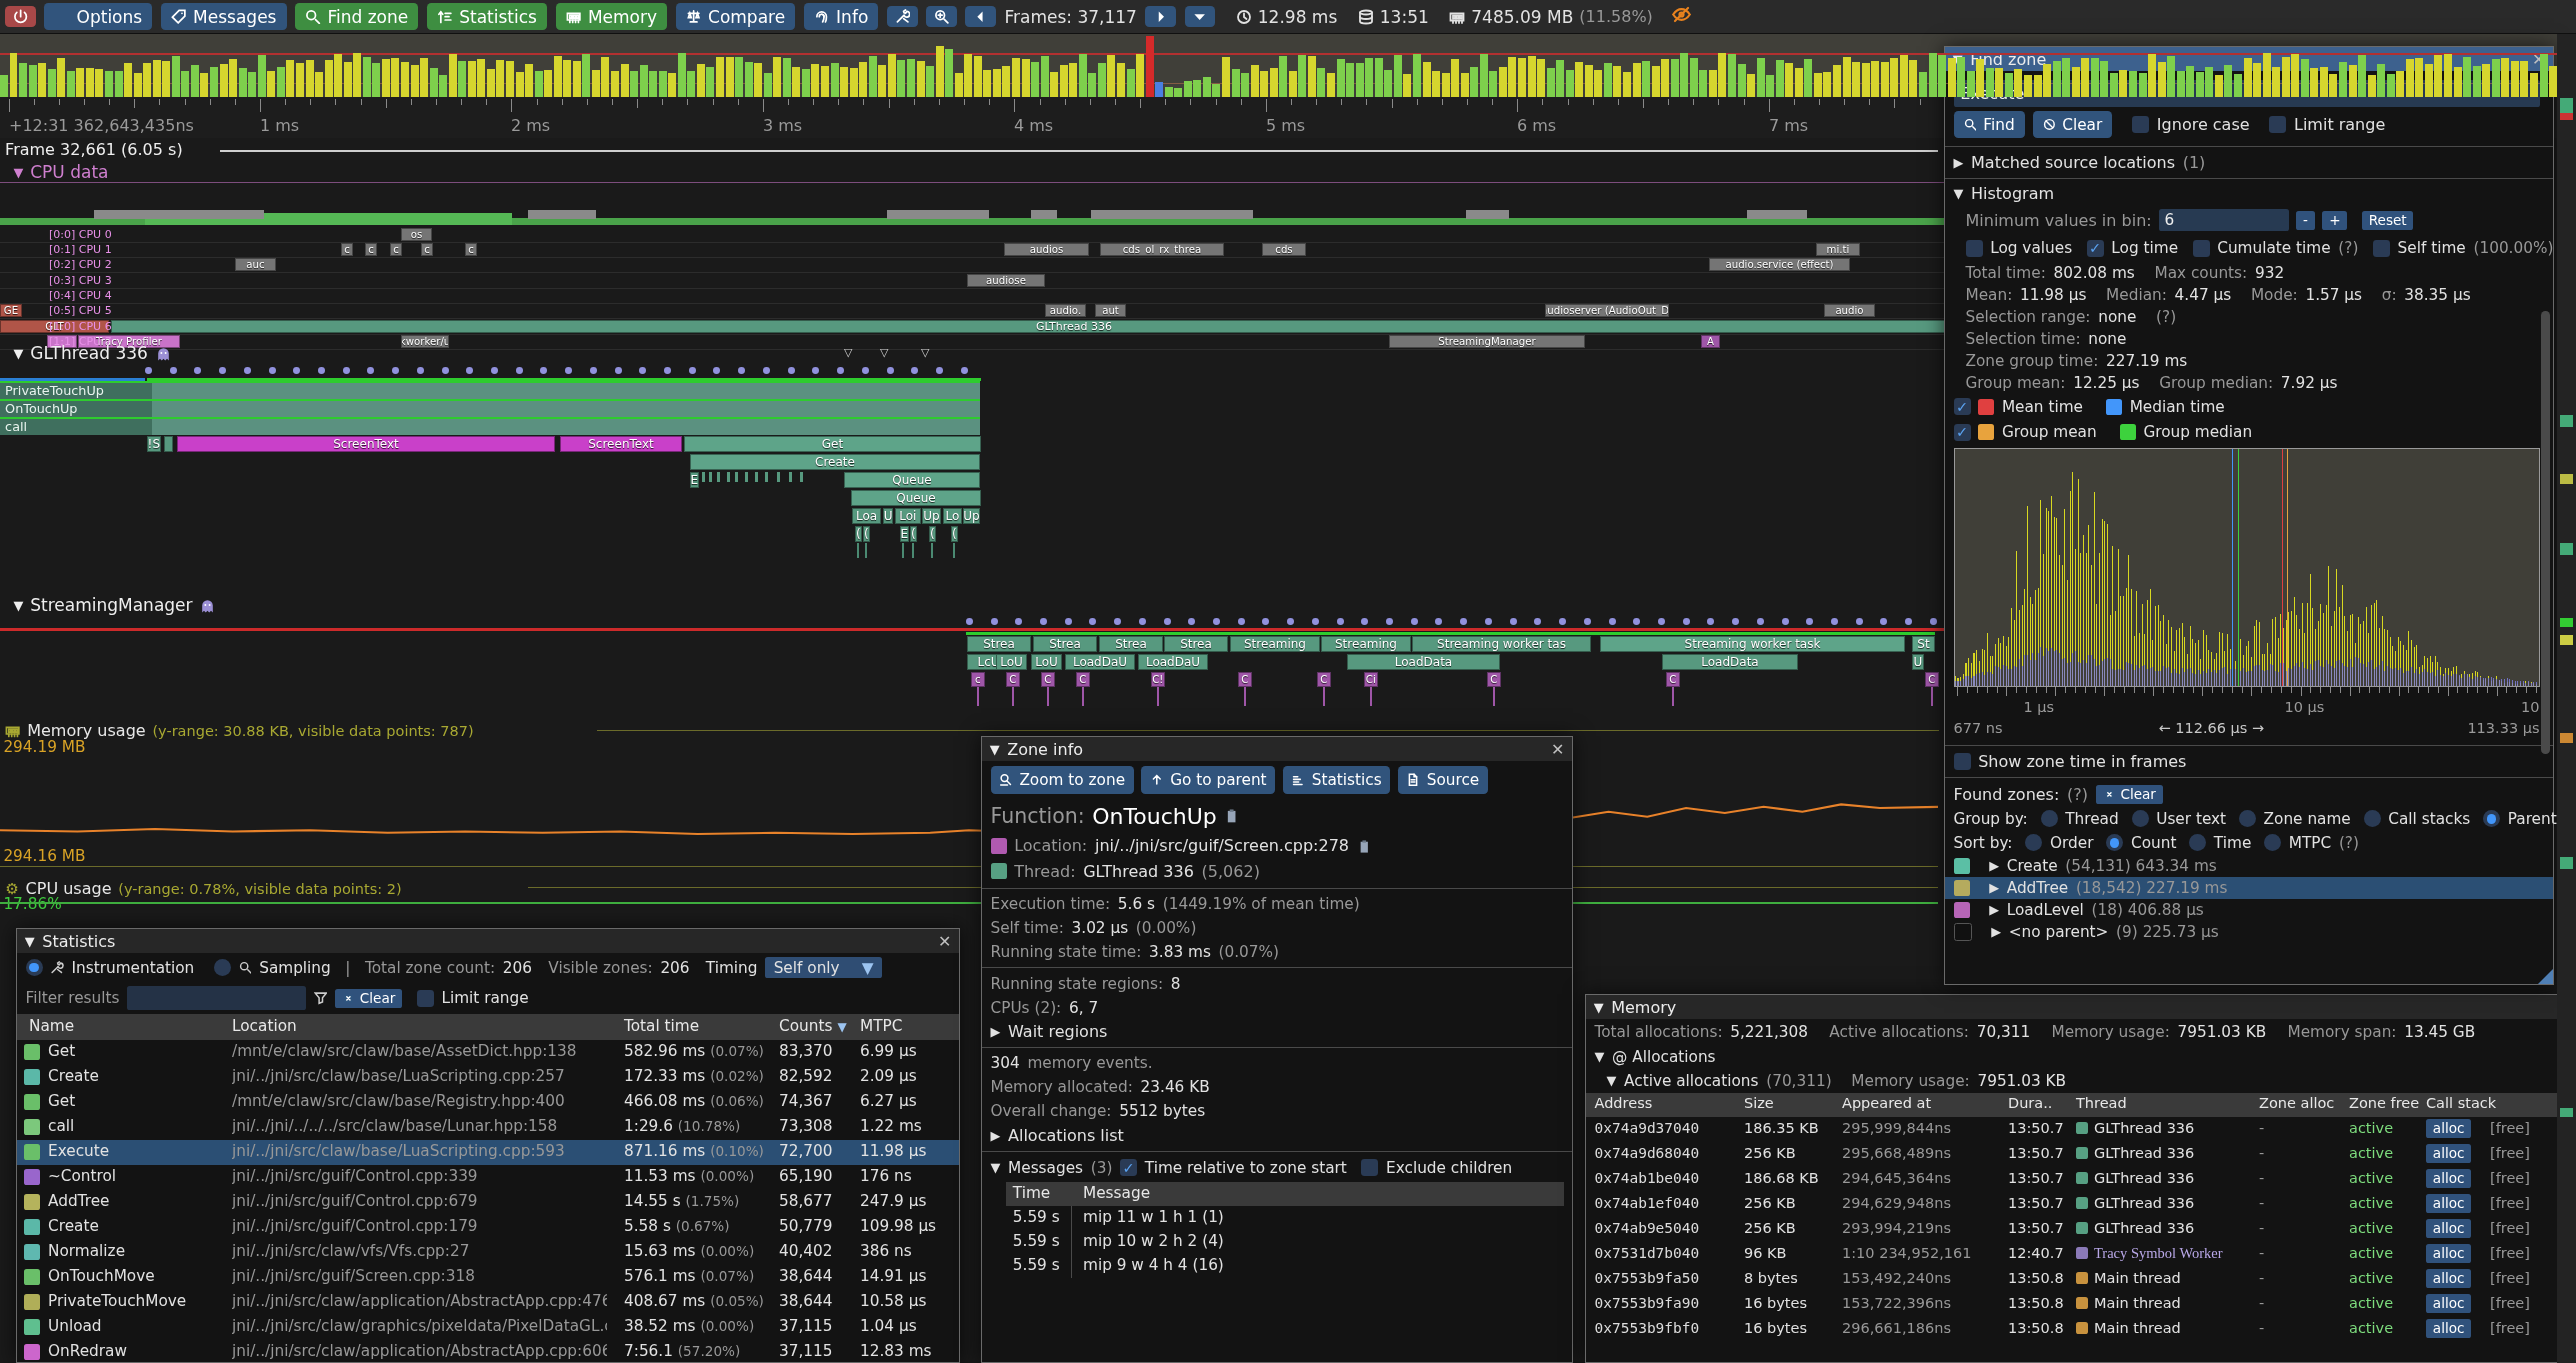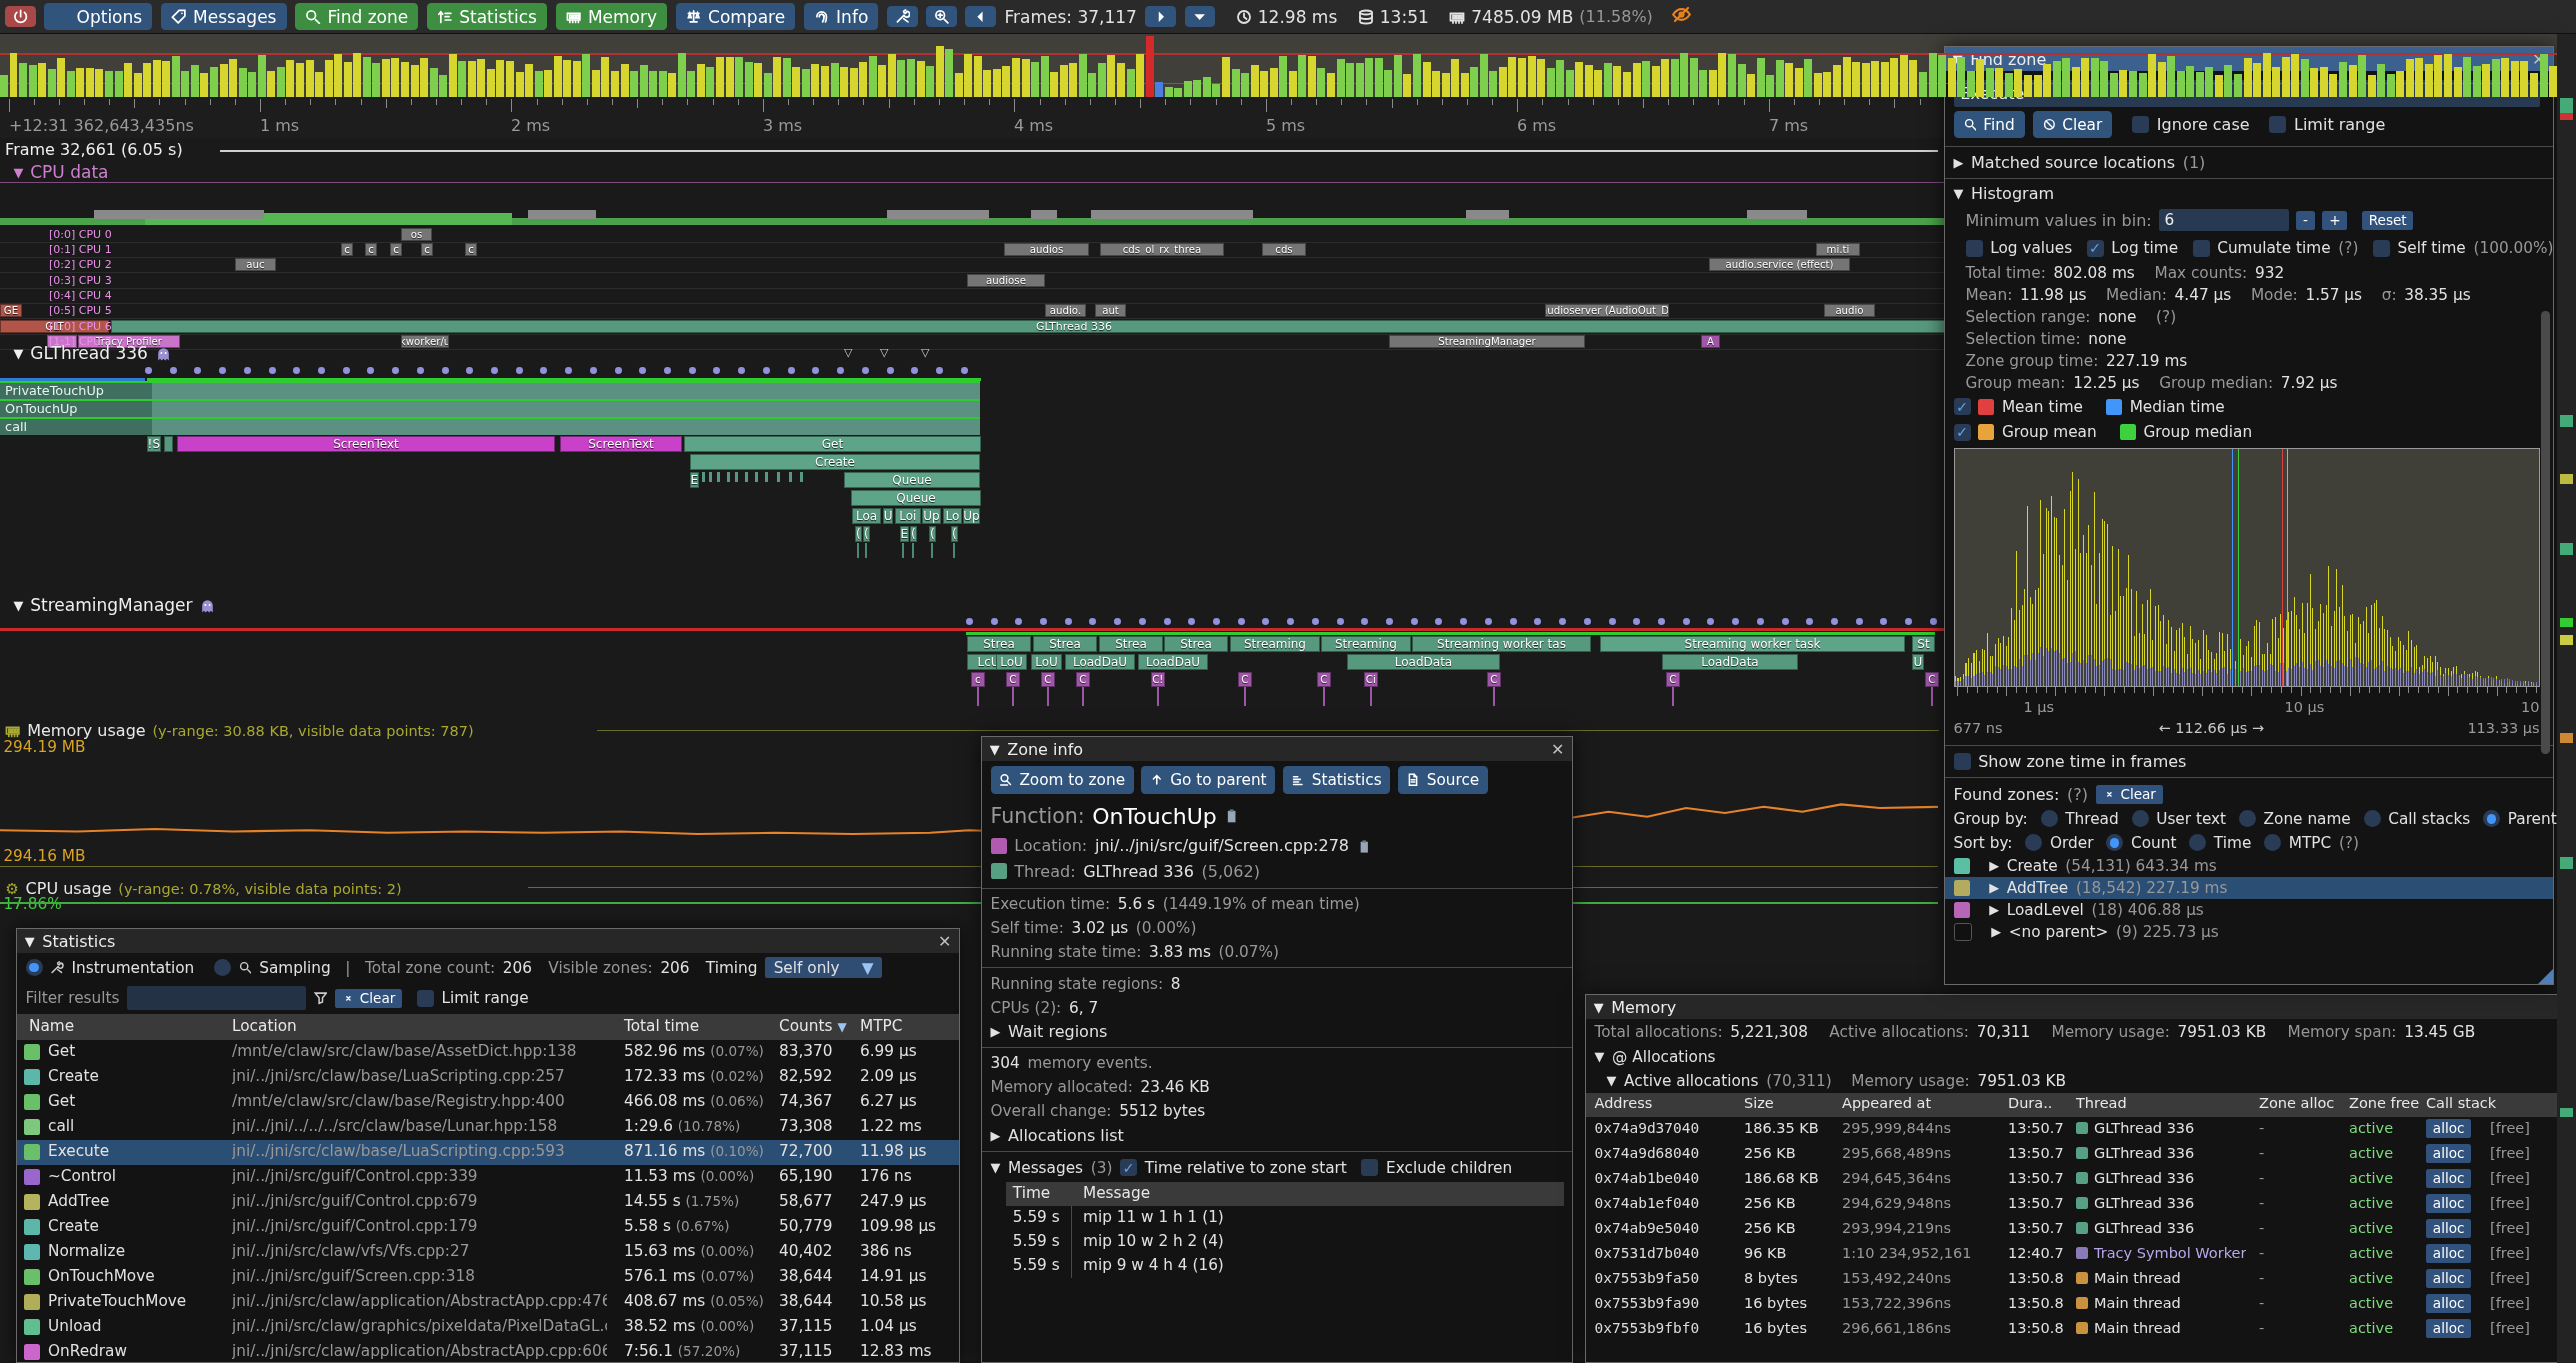--- a/index.html
+++ b/index.html
@@ -1296,21 +1296,21 @@
         <span class="dim" style="position: absolute; left: 673px; top: 3.4px;">-</span>
         <span style="position: absolute; left: 763px; top: 3.4px; color: rgb(125, 220, 125);">active</span>
         <span class="chip-btn" style="position: absolute; left: 840px; top: 2.6px;">alloc</span>
         <span class="dim" style="position: absolute; left: 904px; top: 3.4px;">[free]</span>
       </div>
       <div style="position: relative; height: 25px; font-size: 14.5px;">
         <span class="mono" style="position: absolute; left: 8.5px; top: 3.4px; color: rgb(221, 221, 221);">0x7531d7b040</span>
         <span style="position: absolute; left: 158px; top: 3.4px;">96 KB</span>
         <span class="dim" style="position: absolute; left: 256px; top: 3.4px;">1:10 234,952,161</span>
         <span style="position: absolute; left: 422px; top: 3.4px;">12:40.7</span>
-        <span style="position: absolute; left: 490px; top: 3.4px; display: inline-flex; gap: 6px; align-items: center; max-width: 175px; overflow: hidden; white-space: nowrap;">
+        <span style="position: absolute; left: 490px; top: 3.4px; display: inline-flex; gap: 6px; align-items: center; max-width: 175px; overflow: hidden; white-space: nowrap; font-family: Liberation Serif, serif;">
           <span class="sq" style="width: 12px; height: 12px; background: rgb(139, 122, 184);"></span>
           <span style="color: rgb(185, 168, 232);">Tracy Symbol Worker</span>
         </span>
         <span class="dim" style="position: absolute; left: 673px; top: 3.4px;">-</span>
         <span style="position: absolute; left: 763px; top: 3.4px; color: rgb(125, 220, 125);">active</span>
         <span class="chip-btn" style="position: absolute; left: 840px; top: 2.6px;">alloc</span>
         <span class="dim" style="position: absolute; left: 904px; top: 3.4px;">[free]</span>
       </div>
       <div style="position: relative; height: 25px; font-size: 14.5px;">
         <span class="mono" style="position: absolute; left: 8.5px; top: 3.4px; color: rgb(221, 221, 221);">0x7553b9fa50</span>

